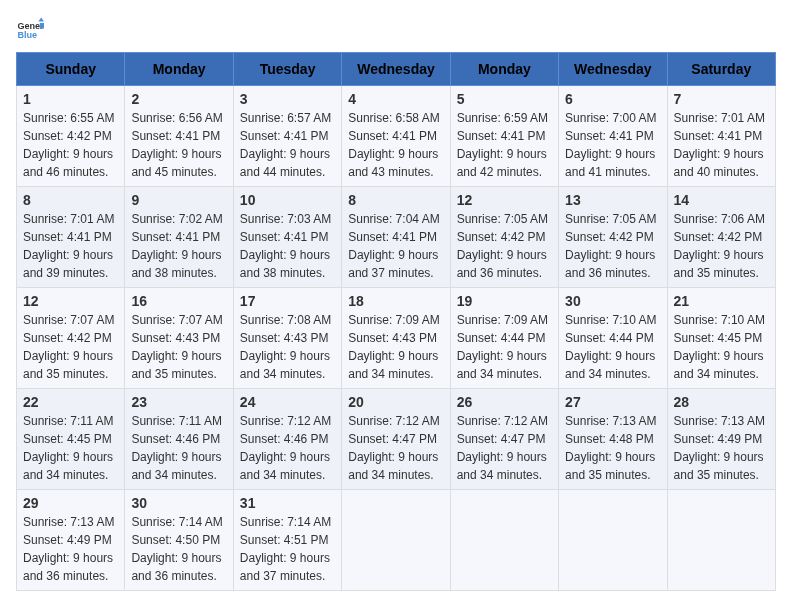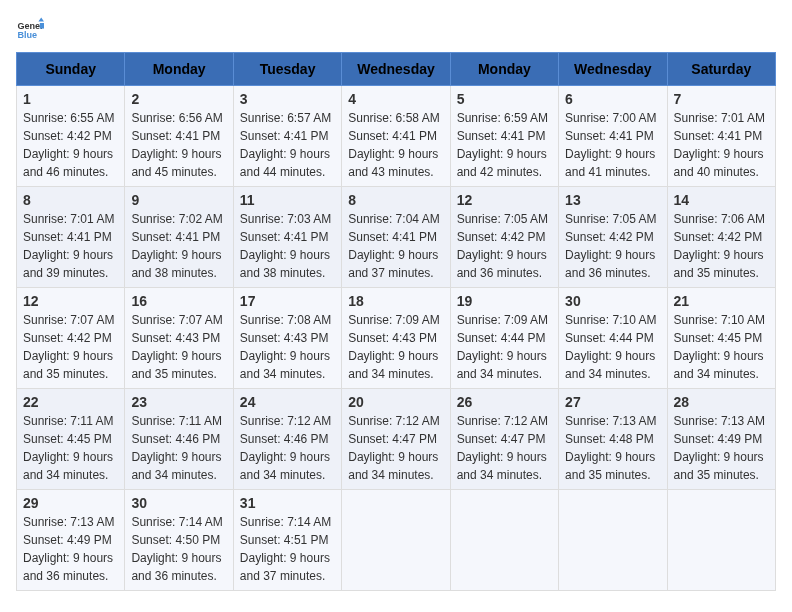--- a/index.html
+++ b/index.html
@@ -179,21 +179,21 @@
       </td>
         <td>
         <span class="day-number">9</span>
         <span class="day-info">
           Sunrise: 7:02 AM<br>
           Sunset: 4:41 PM<br>
           Daylight: 9 hours and 38 minutes.
         </span>
       </td>
         <td>
-        <span class="day-number">11</span>
+        <span class="day-number">10</span>
         <span class="day-info">
           Sunrise: 7:03 AM<br>
           Sunset: 4:41 PM<br>
           Daylight: 9 hours and 38 minutes.
         </span>
       </td>
         <td>
         <span class="day-number">8</span>
         <span class="day-info">
           Sunrise: 7:04 AM<br>

